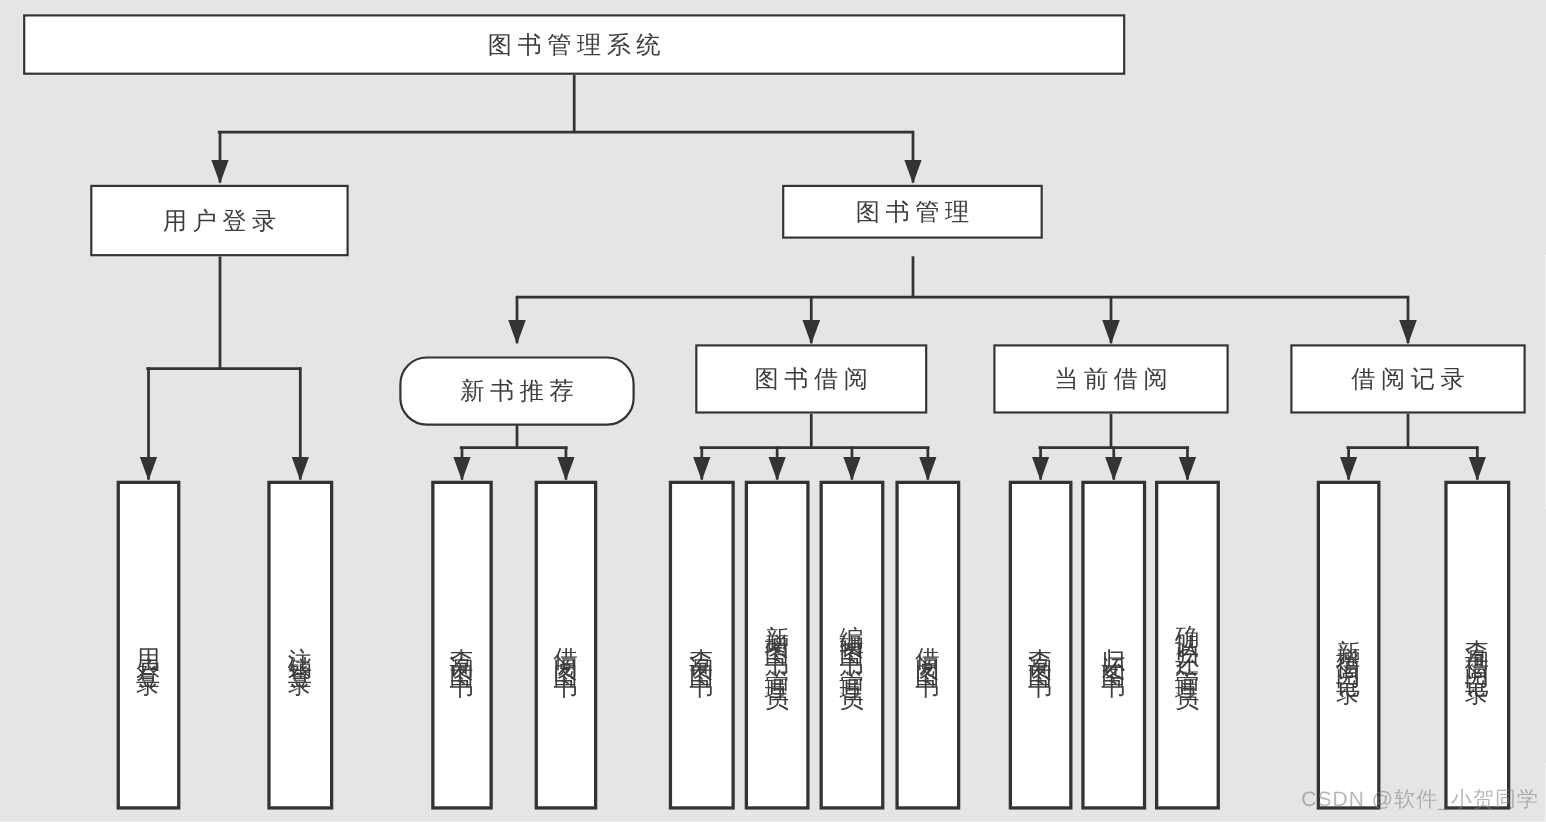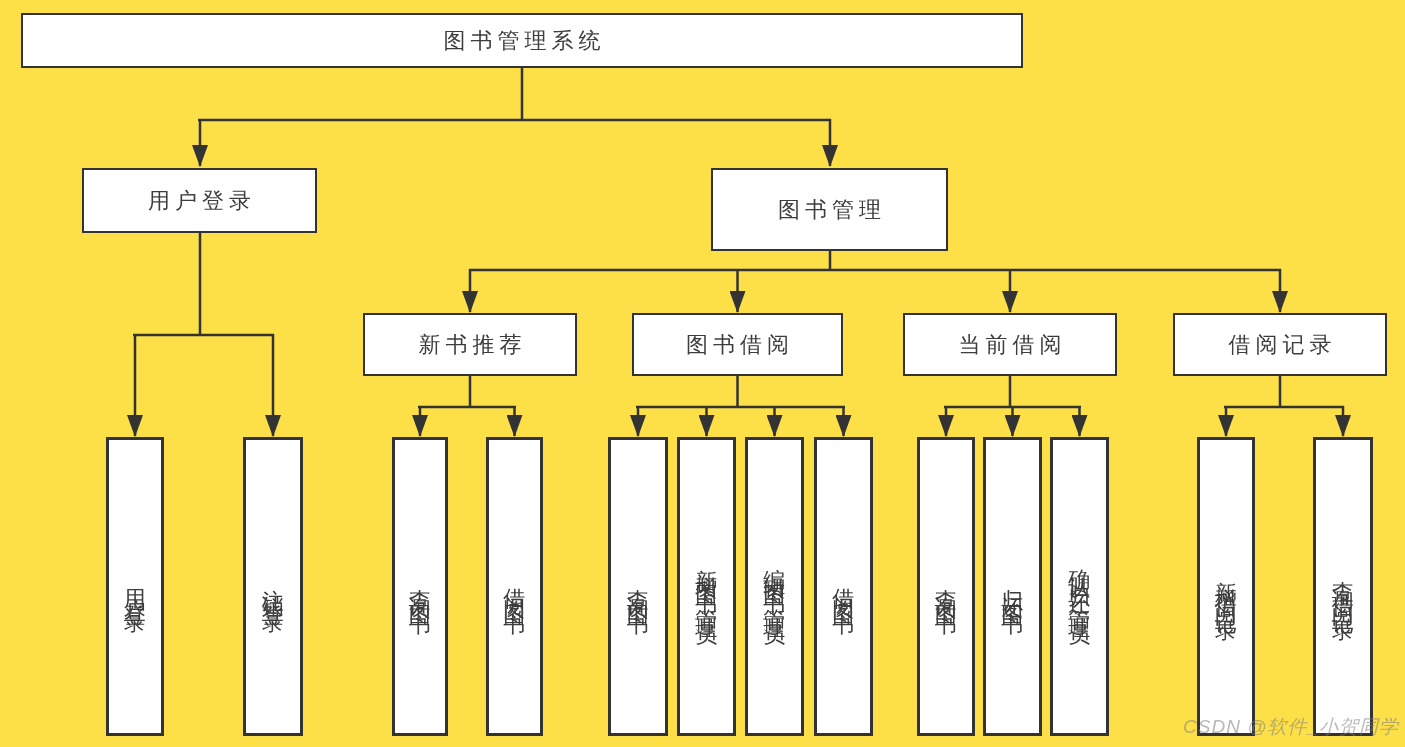--- a/index.html
+++ b/index.html
@@ -1,34 +1,34 @@
 <!DOCTYPE html>
 <html><head>
 <meta charset="utf-8">
 <style>
   html,body{margin:0;padding:0;background:#ffffff;}
   .canvas{
-    position:relative;width:1405px;height:747px;background:#fde047;overflow:hidden;
+    position:relative;width:1405px;height:747px;background:#e5e5e5;overflow:hidden;
     font-family:"Liberation Sans","DejaVu Sans",sans-serif;color:#3d3d3d;
   }
   .connectors{position:absolute;left:0;top:0;z-index:1;}
   .connectors line{stroke:#333333;stroke-width:2.5;}
   .node{
     position:absolute;box-sizing:border-box;background:#ffffff;border:2px solid #333333;
     display:flex;align-items:center;justify-content:center;z-index:2;
   }
   .hlabel{font-size:22px;letter-spacing:5px;text-indent:5px;white-space:nowrap;}
   .leaf{border-width:3px;}
   .vtext{
     writing-mode:vertical-rl;text-orientation:mixed;
     font-size:22px;letter-spacing:8px;line-height:1.15;white-space:nowrap;
   }
   .watermark{
     position:absolute;right:6px;top:714px;z-index:5;
-    font-size:19px;color:rgba(125,125,125,0.55);letter-spacing:1px;white-space:nowrap;font-style:italic;
+    font-size:19px;color:rgba(125,125,125,0.55);letter-spacing:1px;white-space:nowrap;
   }
 </style>
 </head>
 <body>
 
 <div class="canvas">
 
   <svg class="connectors" width="1405" height="747">
     <defs>
       <marker id="ah" markerUnits="userSpaceOnUse" markerWidth="22" markerHeight="16" viewBox="0 0 22 16" refX="21" refY="8" orient="auto">
@@ -77,25 +77,25 @@
     <line x1="1343" y1="406" x2="1343" y2="436" marker-end="url(#ah)"></line>
   </svg>
 
   <div class="node" style="left:21px;top:13px;width:1002px;height:55px;">
     <span class="hlabel">图书管理系统</span>
   </div>
 
   <div class="node" style="left:82px;top:168px;width:235px;height:65px;">
     <span class="hlabel">用户登录</span>
   </div>
-  <div class="node" style="left:711px;top:168px;width:237px;height:83px;">
+  <div class="node" style="left:711px;top:168px;width:237px;height:49px;">
     <span class="hlabel">图书管理</span>
   </div>
 
-  <div class="node" style="left:363px;top:313px;width:214px;height:63px;">
+  <div class="node" style="left:363px;top:324px;width:214px;height:63px;border-radius:25px;">
     <span class="hlabel">新书推荐</span>
   </div>
   <div class="node" style="left:903px;top:313px;width:214px;height:63px;">
     <span class="hlabel">当前借阅</span>
   </div>
   <div class="node" style="left:632px;top:313px;width:211px;height:63px;">
     <span class="hlabel">图书借阅</span>
   </div>
   <div class="node" style="left:1173px;top:313px;width:214px;height:63px;">
     <span class="hlabel">借阅记录</span>

